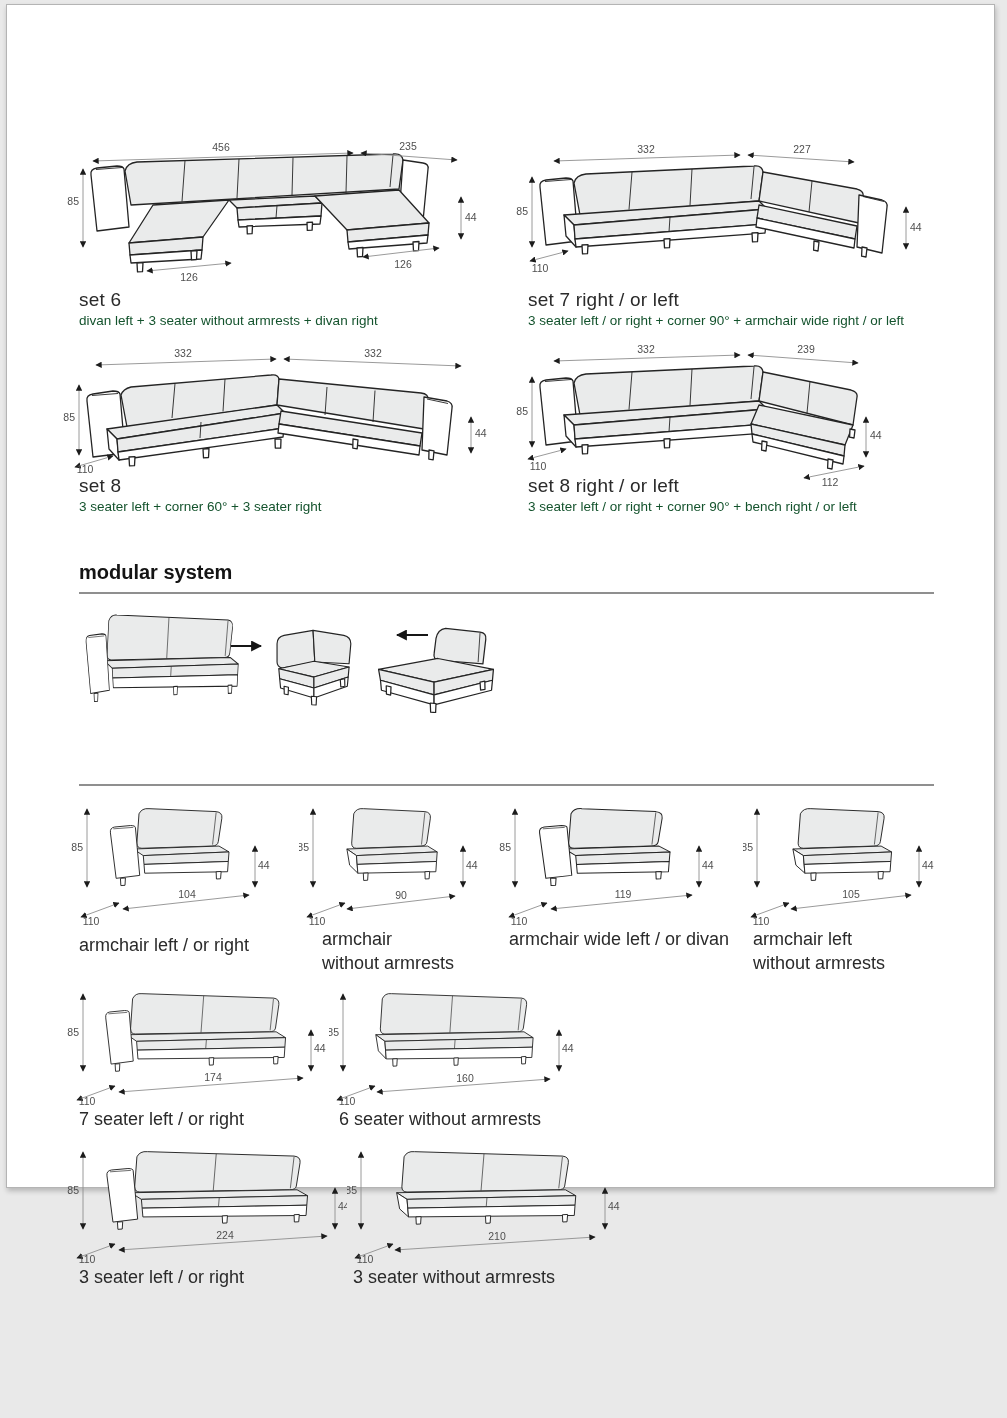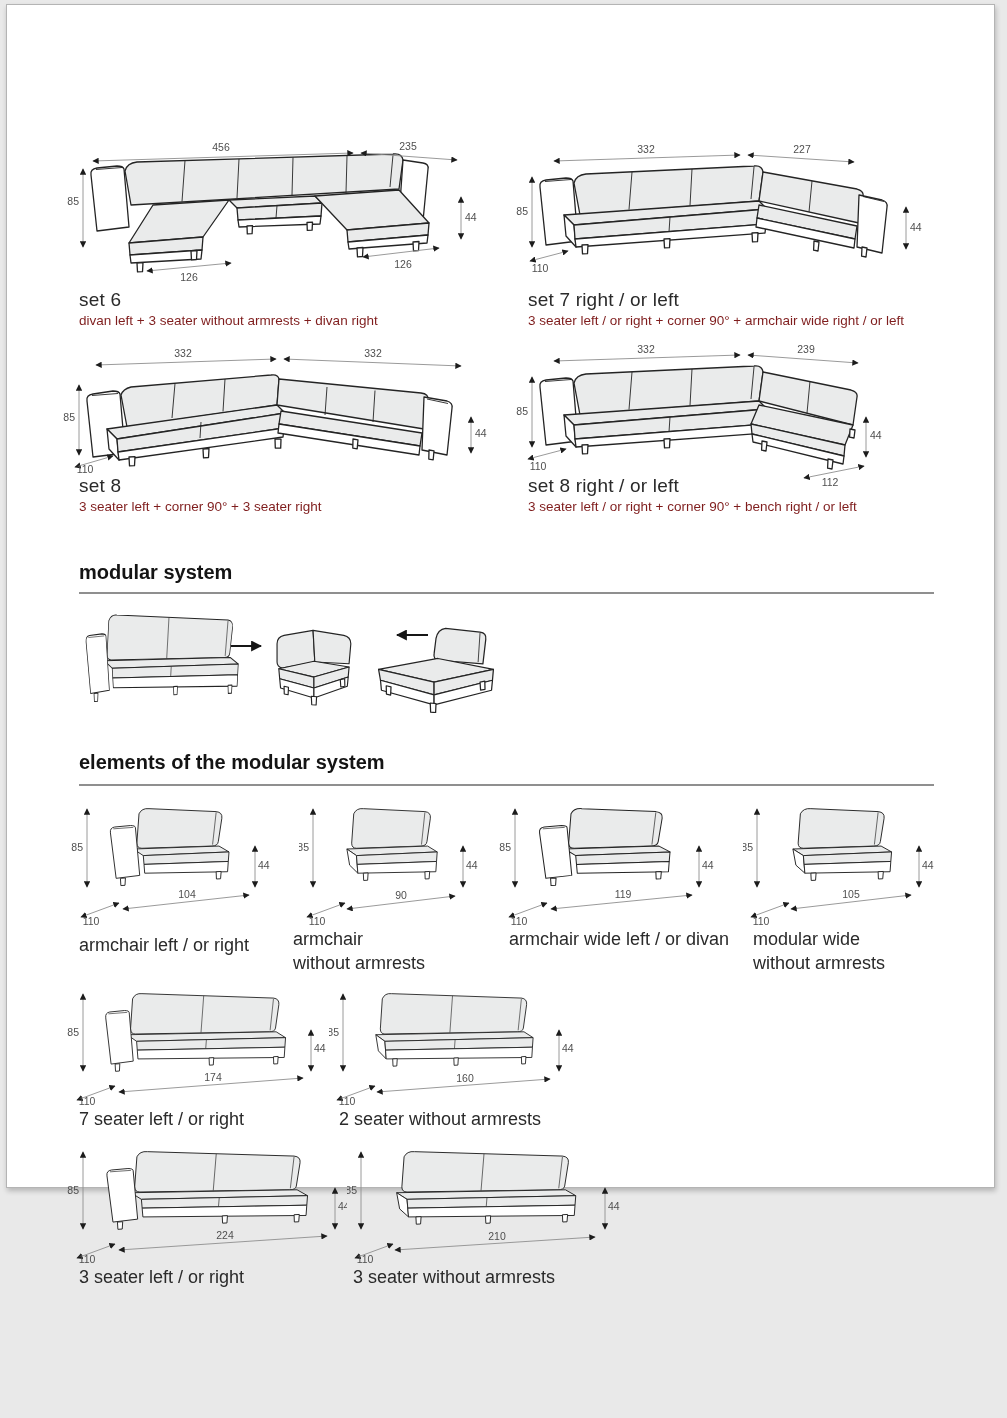--- a/index.html
+++ b/index.html
@@ -9,21 +9,21 @@
     font-family:"Liberation Sans", sans-serif;
     overflow:hidden;
   }
   .page{
     position:absolute;left:6px;top:4px;width:989px;height:1184px;
     background:#ffffff;border:1px solid #b4b4b4;box-sizing:border-box;
     box-shadow:1px 3px 5px rgba(0,0,0,0.22);
   }
   .abs{position:absolute;}
   .set-title{font-size:19px;color:#2a2a2a;letter-spacing:0.2px;}
-  .set-desc{font-size:13.5px;color:#7f1d1d;}
+  .set-desc{font-size:13.5px;color:#14532d;}
   .sec-head{font-size:20px;font-weight:bold;color:#141414;}
   .rule{height:2px;background:#8f8f8f;}
   .el-label{font-size:18px;color:#2a2a2a;line-height:24px;}
   .fig{position:absolute;}
   .cush{fill:#eaebeb;stroke:#242424;stroke-width:1.3;stroke-linejoin:round;}
   .wht{fill:#ffffff;stroke:#242424;stroke-width:1.3;stroke-linejoin:round;}
   .ln{fill:none;stroke:#242424;stroke-width:0.9;}
   .dim{stroke:#8f8f8f;stroke-width:0.9;fill:none;}
   .dimt{font-family:"Liberation Sans",sans-serif;font-size:10.5px;fill:#4f4f4f;}
   .mid{text-anchor:middle;}
@@ -243,21 +243,21 @@
       <line class="dim" x1="408" y1="68" x2="408" y2="104" marker-start="url(#da)" marker-end="url(#da)"></line>
       <line class="dim" x1="12" y1="118" x2="50" y2="107" marker-start="url(#da)" marker-end="url(#da)"></line>
       <text class="dimt mid" x="120" y="8">332</text>
       <text class="dimt mid" x="310" y="8">332</text>
       <text class="dimt enda" x="12" y="72">85</text>
       <text class="dimt" x="412" y="88">44</text>
       <text class="dimt mid" x="22" y="124">110</text>
     </g>
   </svg>
   <div class="abs set-title" style="left:72px;top:470px">set 8</div>
-  <div class="abs set-desc" style="left:72px;top:494px">3 seater left + corner 90° + 3 seater right</div>
+  <div class="abs set-desc" style="left:72px;top:494px">3 seater left + corner 60° + 3 seater right</div>
 
   <svg class="fig" style="left:507px;top:336px" width="450" height="146" viewBox="0 0 450 146">
     <g>
       <path class="wht" d="M26,46 Q25,40 32,39 L52,37 Q58,37 59,40 L64,100 L32,104 Z"></path>
       <path class="ln" d="M31,40.5 L57,38.5"></path>
       <path class="cush" d="M60,42 Q62,34 72,33 L240,25 Q248,24 249,31 L245,60 L66,74 Z"></path>
       <path class="ln" d="M118,31 L115,68.5"></path>
         <path class="ln" d="M178,28 L176,64.5"></path>
       <path class="ln" d="M240,26 L237,58"></path>
       <path class="cush" d="M249,31 L337,49 Q344,51 343,56 L339,84 L245,60 Z"></path>
@@ -299,21 +299,20 @@
   <div class="abs rule" style="left:72px;top:587px;width:855px"></div>
 
   <svg class="fig" style="left:66px;top:598px" width="450" height="118" viewBox="0 0 450 118">
     <use href="#s-2arm" x="4" y="8" width="176" height="98"></use>
     <line class="arrow" x1="158" y1="43" x2="188" y2="43" marker-end="url(#db)"></line>
     <use href="#s-corner" x="190" y="14" width="101" height="96"></use>
     <line class="arrow" x1="355" y1="32" x2="324" y2="32" marker-end="url(#db)"></line>
     <use href="#s-divan" x="296" y="10" width="134" height="100"></use>
   </svg>
 
-  <div class="abs sec-head" style="left:72px;top:746px">elements of the modular system</div>
   <div class="abs rule" style="left:72px;top:779px;width:855px"></div>
 
   <svg class="fig" style="left:64px;top:794px" width="205" height="128" viewBox="0 0 205 128">
     <use href="#s-arm1" x="28" y="6" width="150" height="88"></use>
     <line class="dim" x1="16" y1="10" x2="16" y2="88" marker-start="url(#da)" marker-end="url(#da)"></line>
     <line class="dim" x1="184" y1="47" x2="184" y2="88" marker-start="url(#da)" marker-end="url(#da)"></line>
     <line class="dim" x1="52" y1="110" x2="178" y2="96" marker-start="url(#da)" marker-end="url(#da)"></line>
     <line class="dim" x1="10" y1="118" x2="48" y2="104" marker-start="url(#da)" marker-end="url(#da)"></line>
     <text class="dimt enda" x="12" y="52">85</text>
     <text class="dimt" x="187" y="70">44</text>
@@ -348,27 +347,27 @@
     <line class="dim" x1="176" y1="47" x2="176" y2="88" marker-start="url(#da)" marker-end="url(#da)"></line>
     <line class="dim" x1="48" y1="110" x2="168" y2="96" marker-start="url(#da)" marker-end="url(#da)"></line>
     <line class="dim" x1="8" y1="118" x2="46" y2="104" marker-start="url(#da)" marker-end="url(#da)"></line>
     <text class="dimt enda" x="10" y="52">85</text>
     <text class="dimt" x="179" y="70">44</text>
     <text class="dimt mid" x="108" y="99">105</text>
     <text class="dimt mid" x="18" y="126">110</text>
   </svg>
 
   <div class="abs el-label" style="left:72px;top:928px">armchair left / or right</div>
-  <div class="abs el-label" style="left:286px;top:922px">
+  <div class="abs el-label" style="left:315px;top:922px">
     <div>armchair</div>
     <div>without armrests</div>
   </div>
   <div class="abs el-label" style="left:502px;top:922px">armchair wide left / or divan</div>
   <div class="abs el-label" style="left:746px;top:922px">
-    <div>modular wide</div>
+    <div>armchair left</div>
     <div>without armrests</div>
   </div>
 
   <svg class="fig" style="left:60px;top:981px" width="265" height="120" viewBox="0 0 265 120">
     <use href="#s-2arm" x="28" y="4" width="208" height="88"></use>
     <line class="dim" x1="16" y1="8" x2="16" y2="85" marker-start="url(#da)" marker-end="url(#da)"></line>
     <line class="dim" x1="244" y1="44" x2="244" y2="85" marker-start="url(#da)" marker-end="url(#da)"></line>
     <line class="dim" x1="52" y1="106" x2="236" y2="92" marker-start="url(#da)" marker-end="url(#da)"></line>
     <line class="dim" x1="10" y1="114" x2="48" y2="100" marker-start="url(#da)" marker-end="url(#da)"></line>
     <text class="dimt enda" x="12" y="50">85</text>
@@ -381,21 +380,21 @@
     <line class="dim" x1="14" y1="8" x2="14" y2="85" marker-start="url(#da)" marker-end="url(#da)"></line>
     <line class="dim" x1="230" y1="44" x2="230" y2="85" marker-start="url(#da)" marker-end="url(#da)"></line>
     <line class="dim" x1="48" y1="106" x2="221" y2="93" marker-start="url(#da)" marker-end="url(#da)"></line>
     <line class="dim" x1="8" y1="114" x2="46" y2="100" marker-start="url(#da)" marker-end="url(#da)"></line>
     <text class="dimt enda" x="10" y="50">85</text>
     <text class="dimt" x="233" y="66">44</text>
     <text class="dimt mid" x="136" y="96">160</text>
     <text class="dimt mid" x="18" y="119">110</text>
   </svg>
   <div class="abs el-label" style="left:72px;top:1102px">7 seater left / or right</div>
-  <div class="abs el-label" style="left:332px;top:1102px">2 seater without armrests</div>
+  <div class="abs el-label" style="left:332px;top:1102px">6 seater without armrests</div>
 
   <svg class="fig" style="left:60px;top:1139px" width="280" height="120" viewBox="0 0 280 120">
     <use href="#s-2arm" x="28" y="4" width="232" height="88"></use>
     <line class="dim" x1="16" y1="8" x2="16" y2="85" marker-start="url(#da)" marker-end="url(#da)"></line>
     <line class="dim" x1="268" y1="44" x2="268" y2="85" marker-start="url(#da)" marker-end="url(#da)"></line>
     <line class="dim" x1="52" y1="106" x2="260" y2="92" marker-start="url(#da)" marker-end="url(#da)"></line>
     <line class="dim" x1="10" y1="114" x2="48" y2="100" marker-start="url(#da)" marker-end="url(#da)"></line>
     <text class="dimt enda" x="12" y="50">85</text>
     <text class="dimt" x="271" y="66">44</text>
     <text class="dimt mid" x="158" y="95">224</text>

